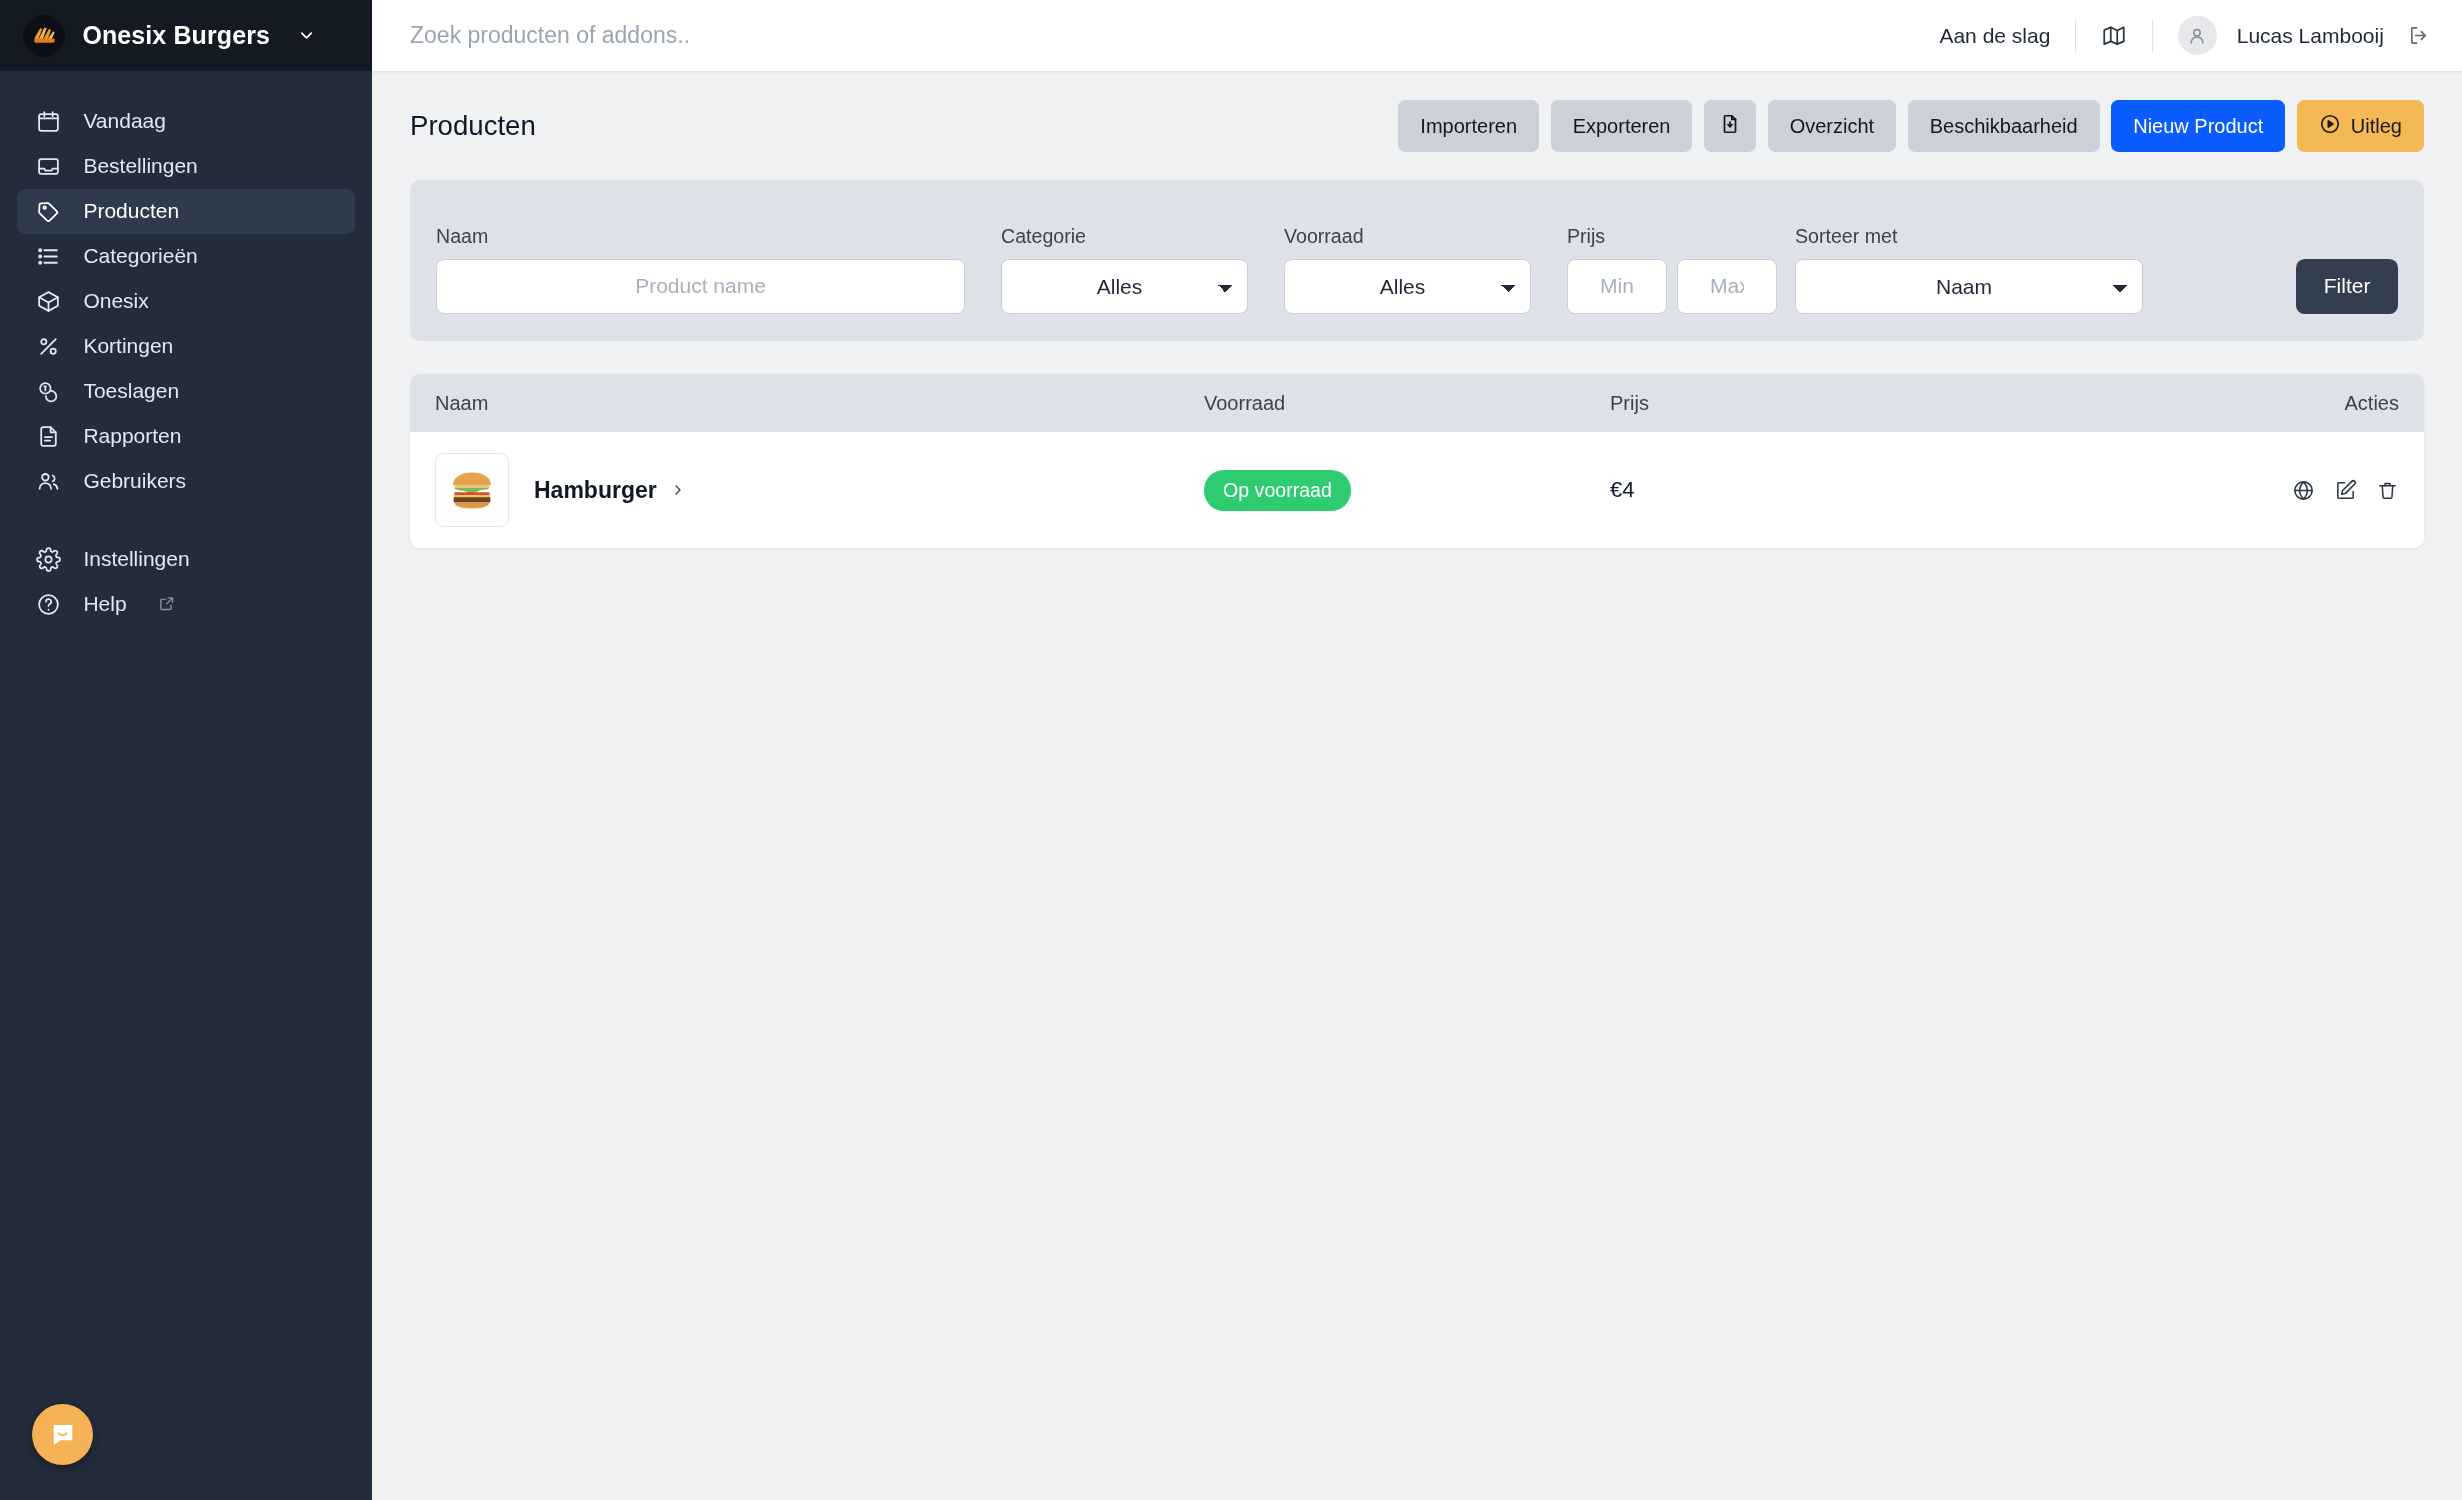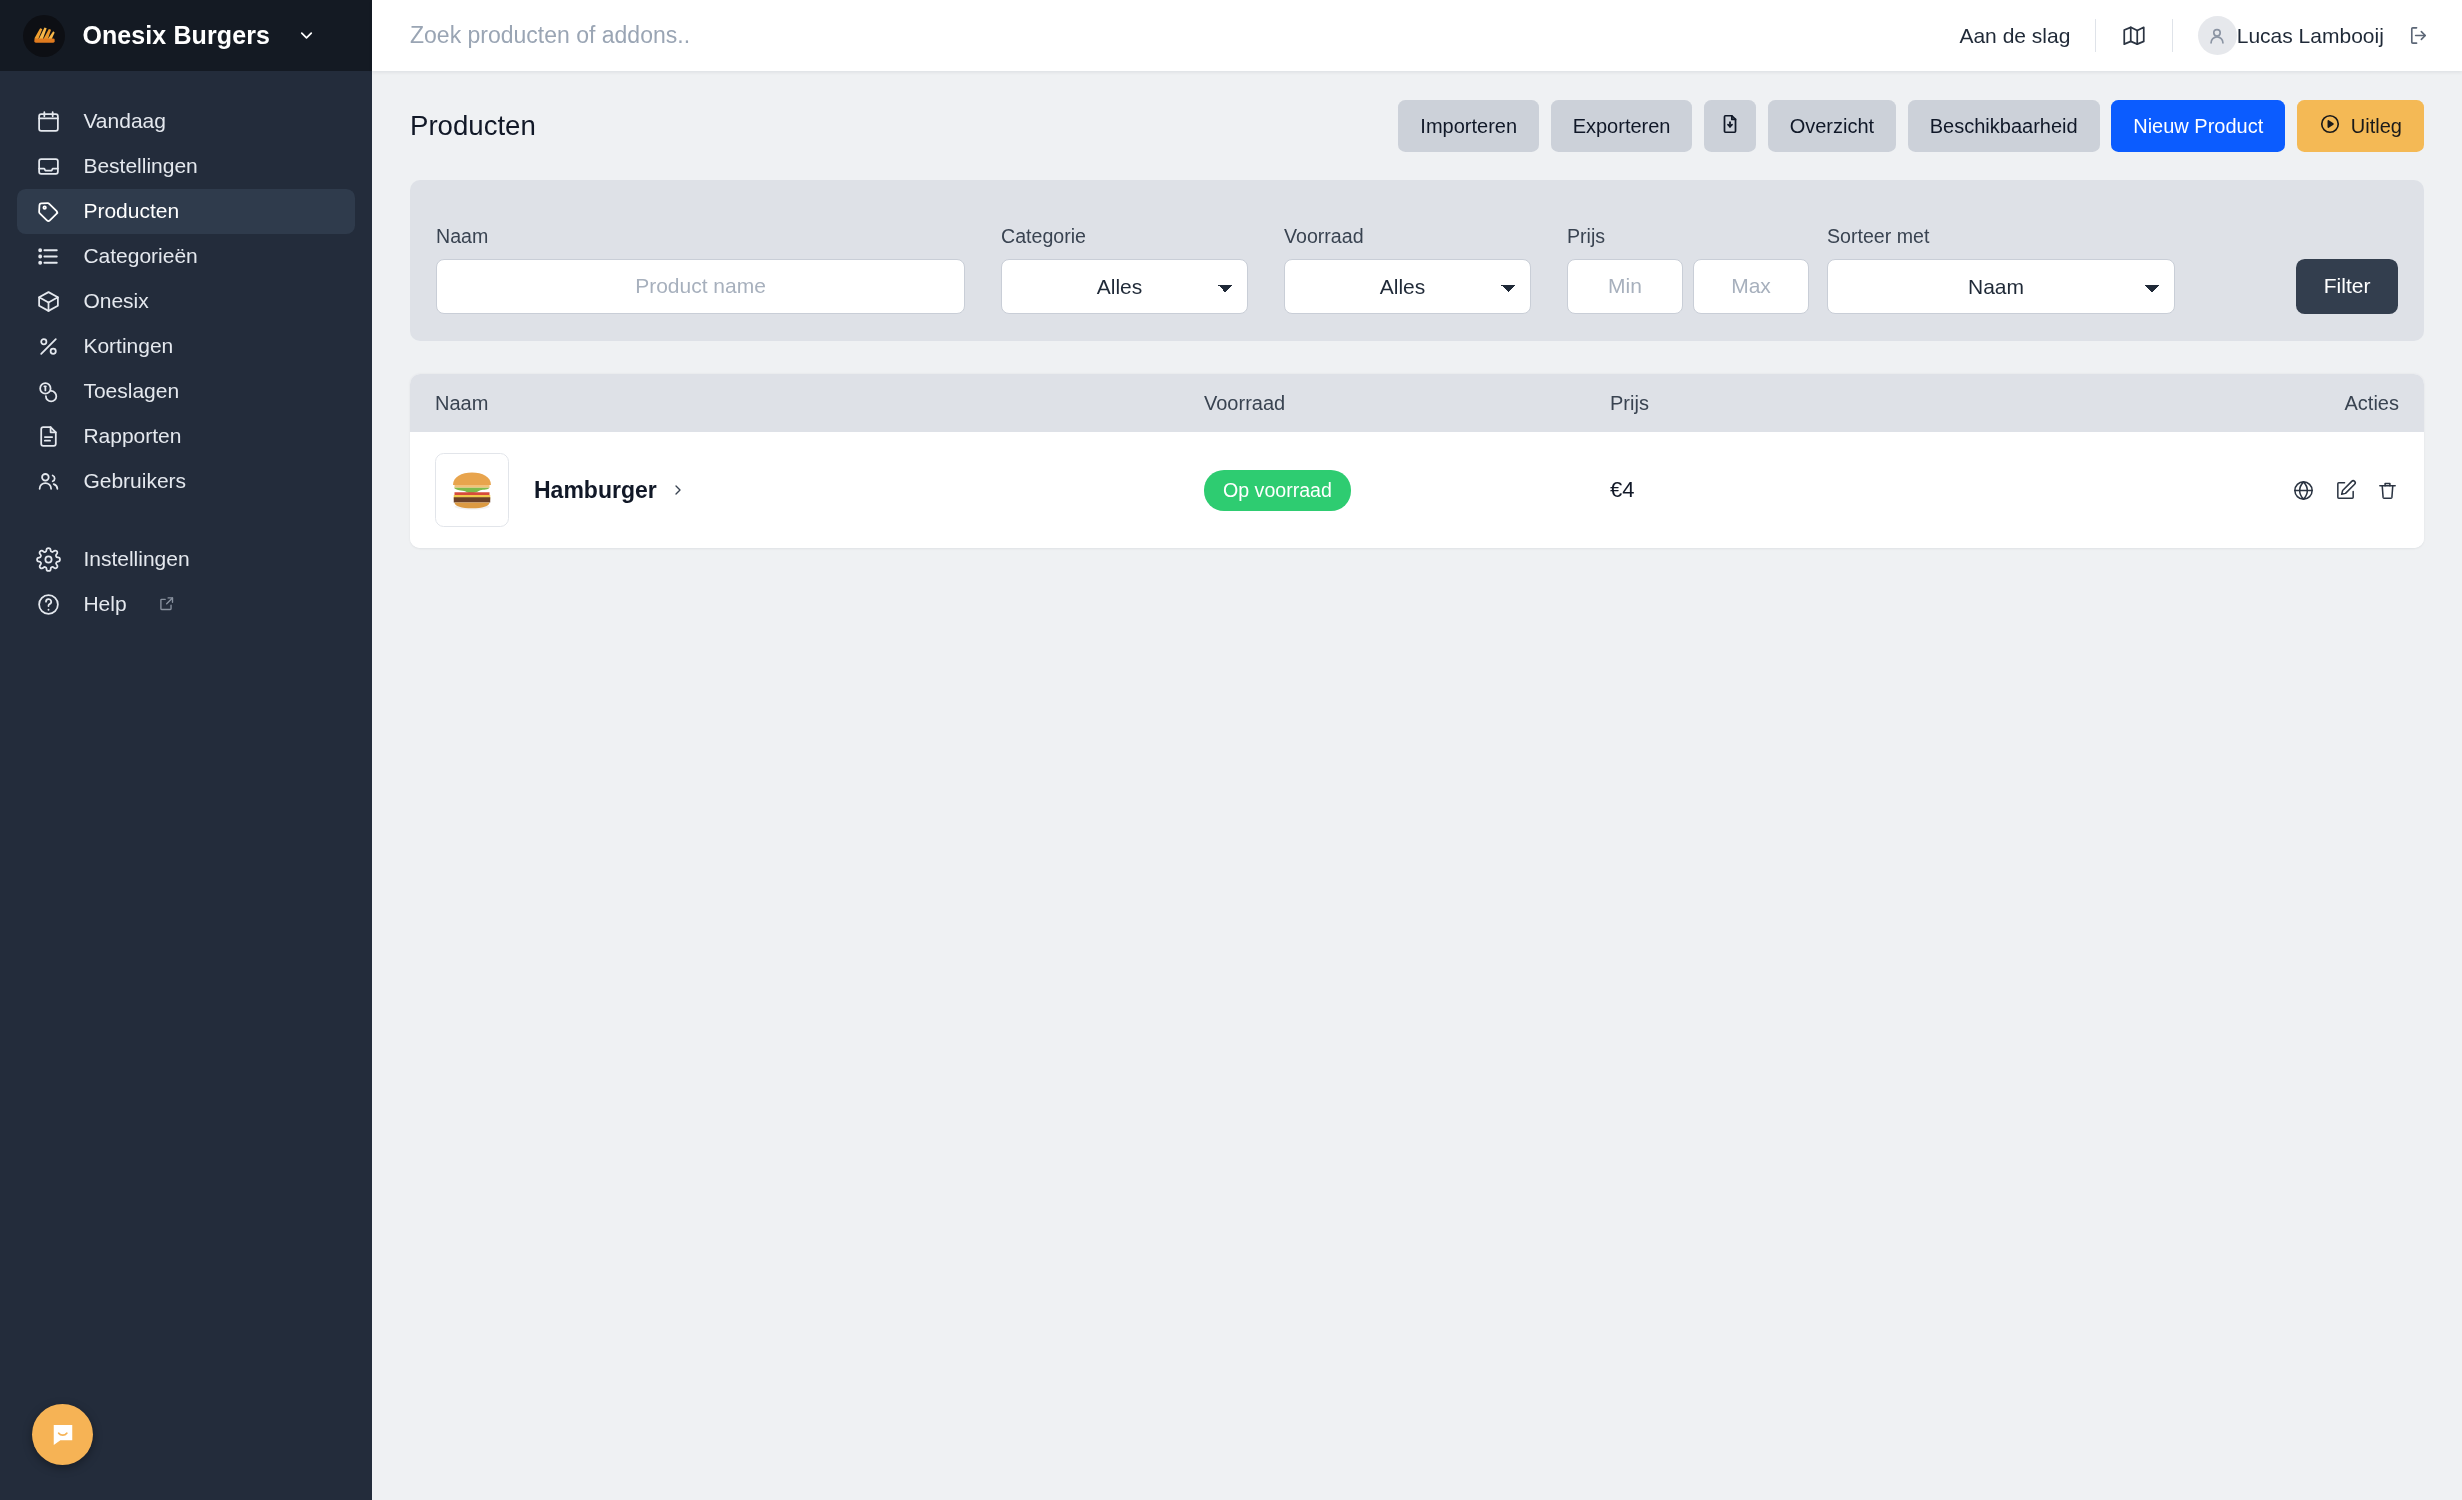--- a/index.html
+++ b/index.html
@@ -74,21 +74,21 @@
     font-size: 23px; color: #1f2937;
     flex: 1; height: 44px;
   }
   .search-input::placeholder { color: #9aa5b4; }
   .topbar-right { display: flex; align-items: center; gap: 0; }
   .tb-link {
     font-size: 21px; color: #1f2937; padding: 0 25px; white-space: nowrap;
   }
   .tb-sep { width: 0.7px; height: 33px; background: #dfe3e9; }
   .tb-icon-btn { padding: 0 25px; display: flex; align-items: center; }
-  .user-chip { display: flex; align-items: center; gap: 0; padding: 0 17.4px 0 25px; }
+  .user-chip { display: flex; align-items: center; gap: 20px; padding: 0 17.4px 0 25px; }
   .avatar {
     width: 39px; height: 39px; border-radius: 50%; background: #e6e8ec;
     display: flex; align-items: center; justify-content: center; flex: none;
   }
   .user-name { font-size: 21px; color: #1f2937; white-space: nowrap; }
   .logout-btn { padding-left: 5.8px; padding-right: 4.4px; display: flex; align-items: center; }
 
   .content { flex: 1; padding: 29px 38px 0 38px; overflow: hidden; }
 
   .page-head { display: flex; align-items: center; justify-content: space-between; margin-bottom: 27.6px; }
@@ -128,21 +128,21 @@
     background-image: linear-gradient(45deg, transparent 50%, #1f2937 50%), linear-gradient(135deg, #1f2937 50%, transparent 50%);
     background-position: calc(100% - 22px) 25px, calc(100% - 14.5px) 25px;
     background-size: 7.3px 7.3px, 7.3px 7.3px;
     background-repeat: no-repeat;
     cursor: pointer;
   }
   .sp-name { width: 529px; }
   .sp-cat { width: 247px; margin-left: 36px; margin-top: 20px; }
   .sp-stock { width: 247px; margin-left: 36px; }
   .sp-price { display: flex; gap: 10px; margin-left: 36px; }
-  .sp-price .f-ctrl { width: 116px; }
+  .sp-price .f-ctrl { width: 100px; }
   .sp-sort { width: 348px; margin-left: 18px; }
   .f-spacer { flex: 1; }
   .btn-filter {
     background: #333e4e; color: #ffffff; border: none;
     height: 55px; padding: 0 27.6px; border-radius: 8.7px;
     font-size: 21px; font-family: "Liberation Sans", sans-serif; cursor: pointer;
   }
 
   .table-card {
     background: #ffffff; border-radius: 10px; overflow: hidden;

